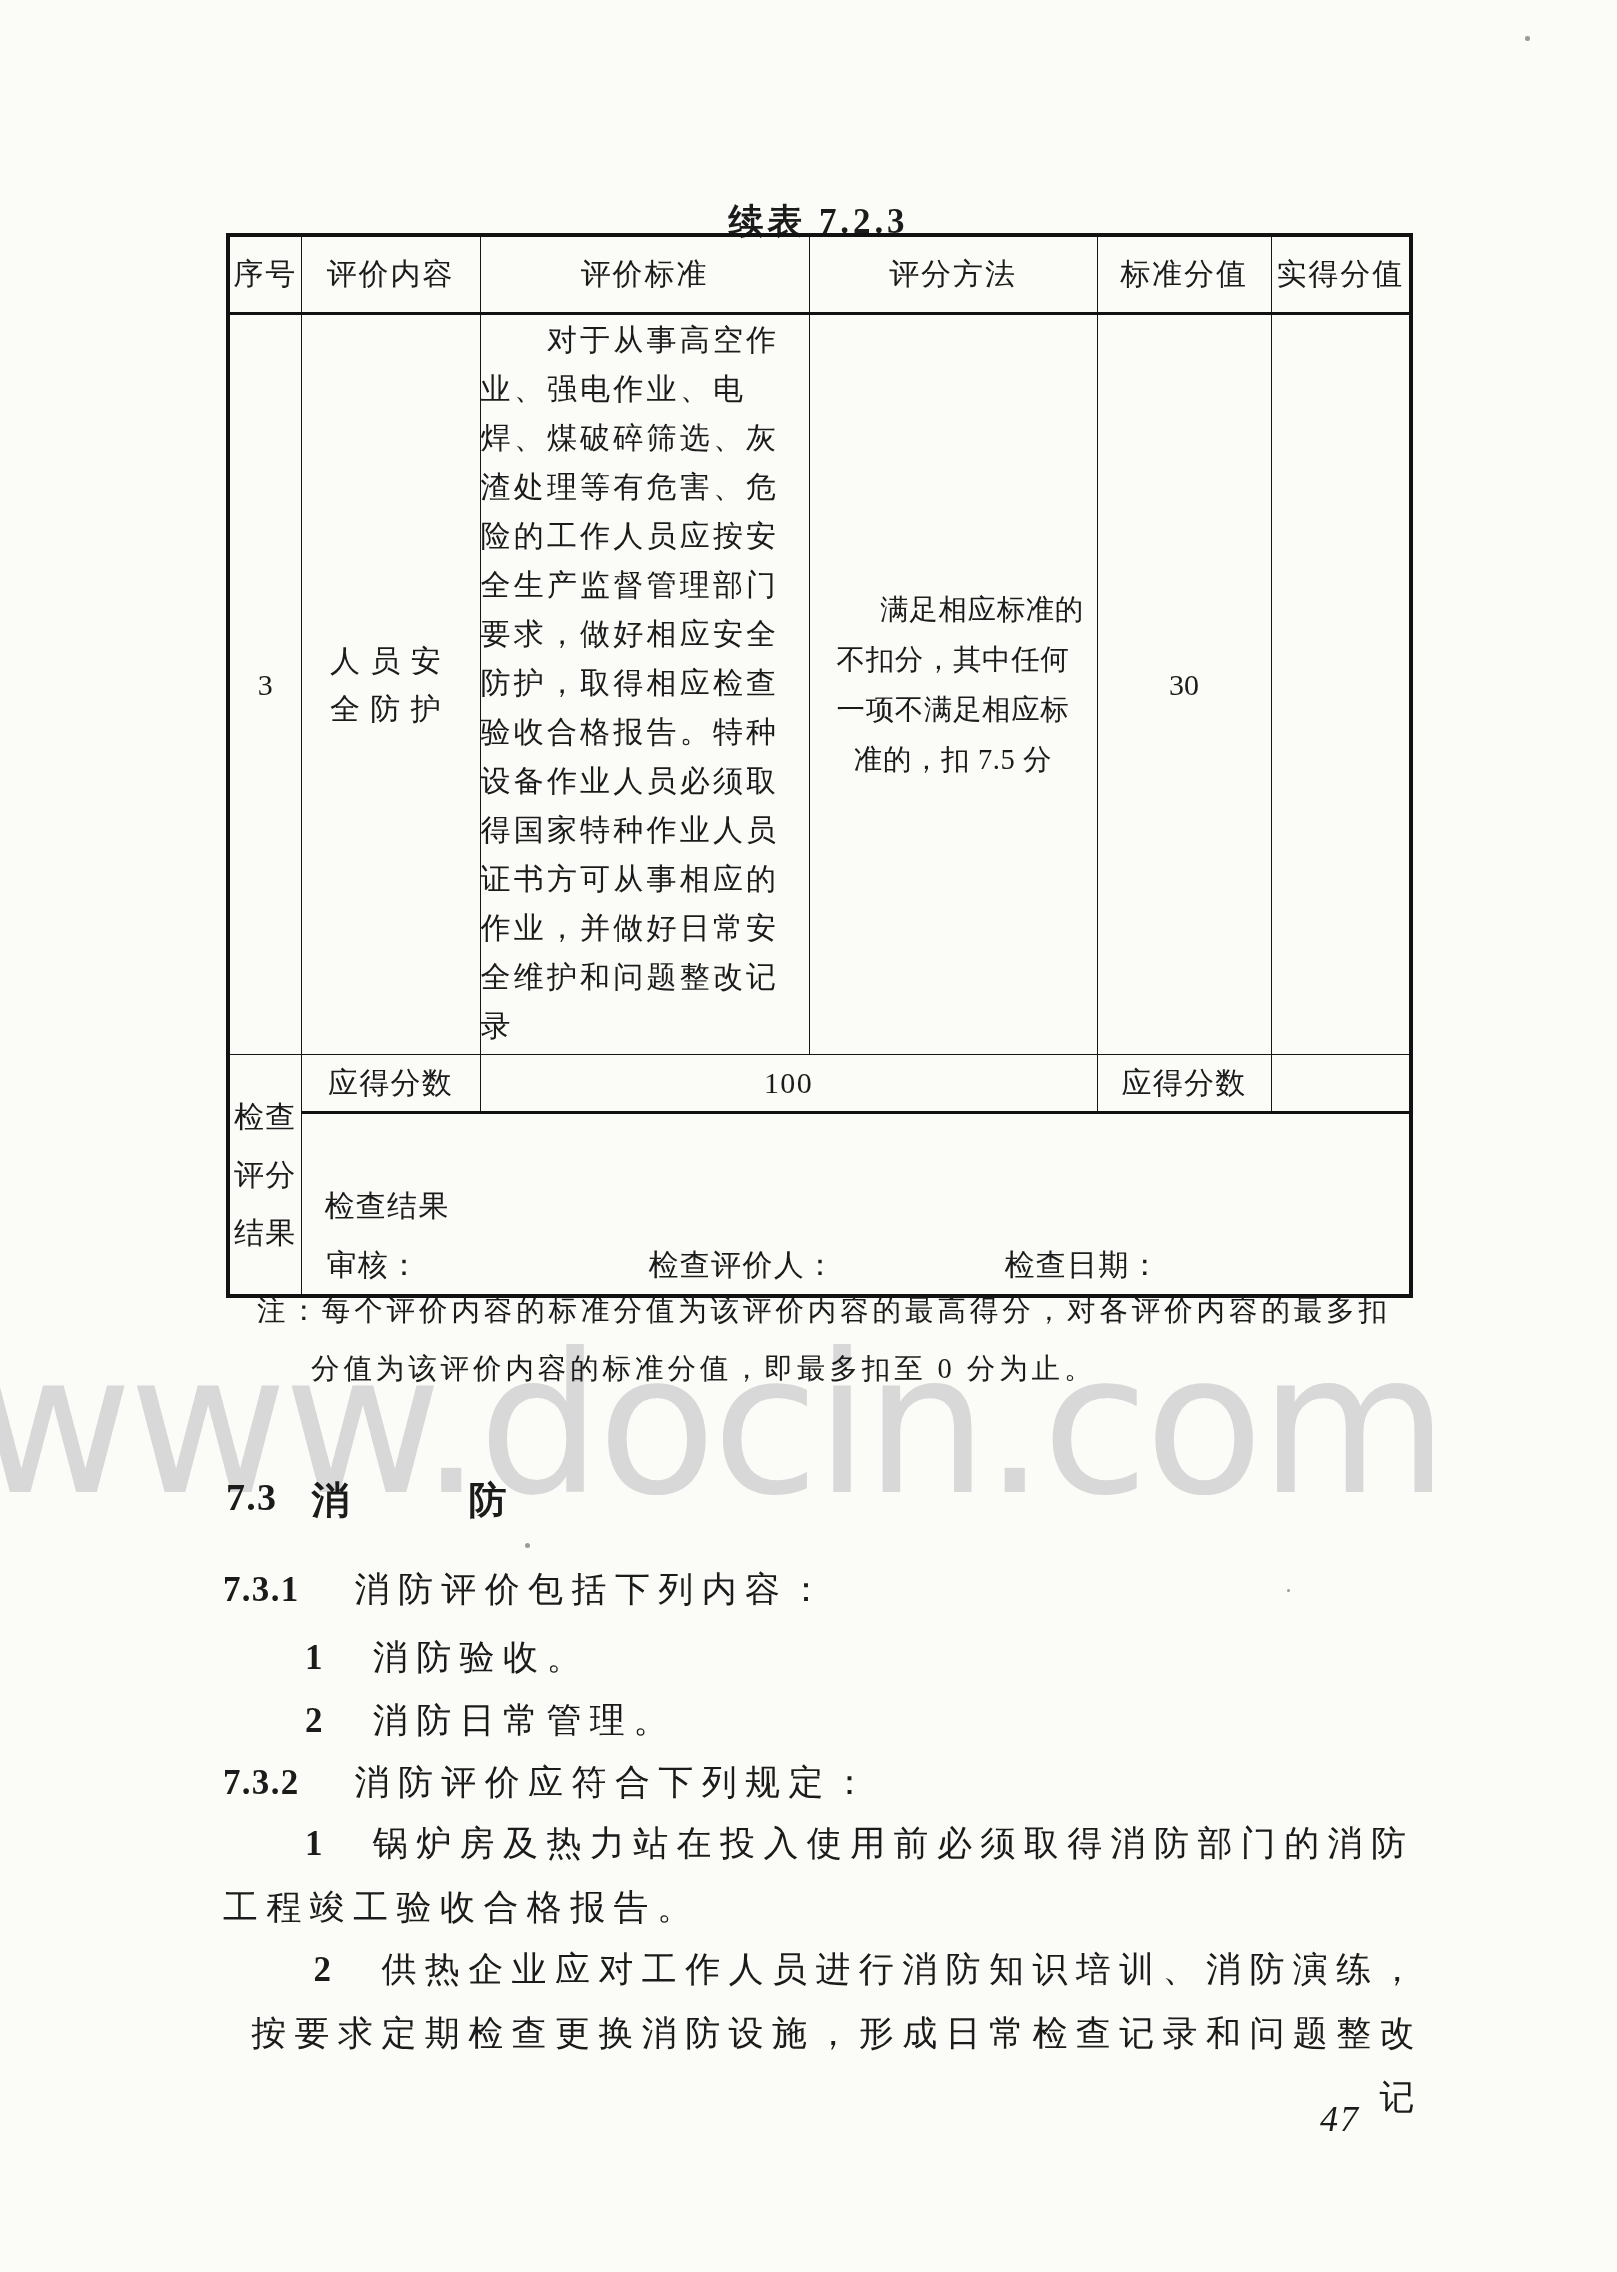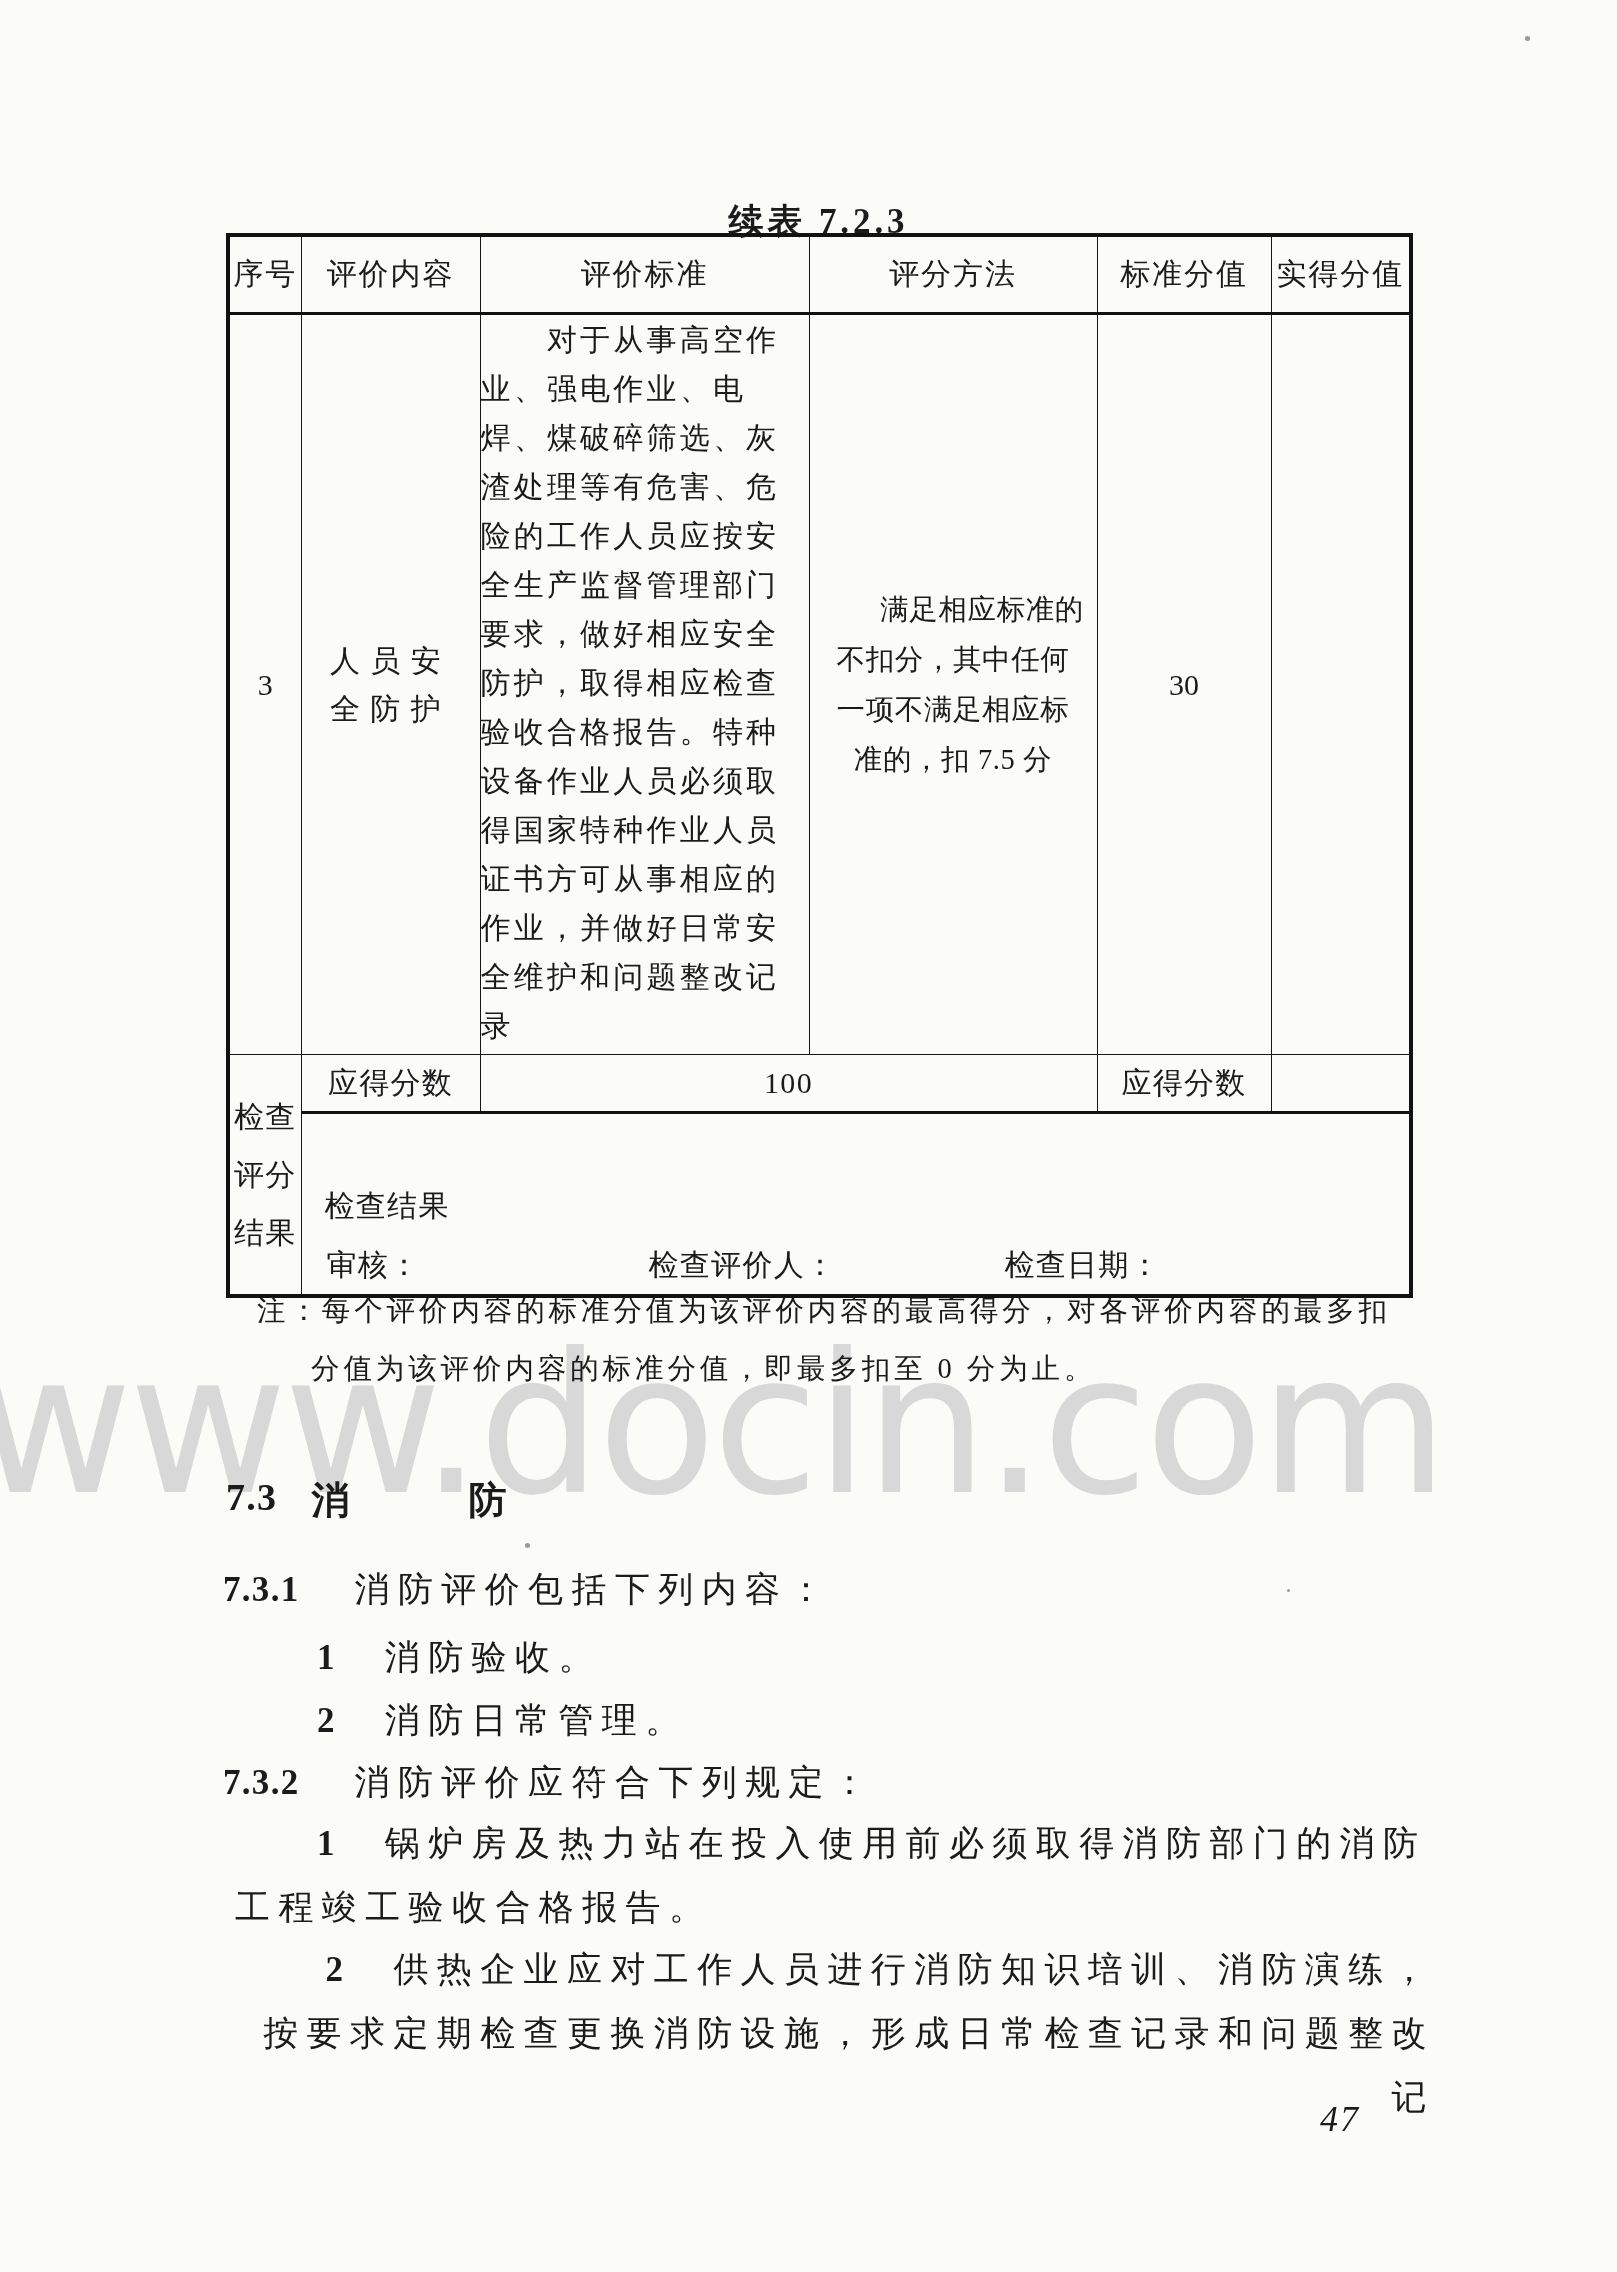--- a/index.html
+++ b/index.html
@@ -64,21 +64,21 @@
     font-size:38px;font-weight:700;z-index:2;letter-spacing:1.3px;
   }
 
   .clause{
     position:absolute;left:223px;width:1200px;
     font-size:35px;line-height:64px;z-index:2;
   }
   .clause .num{font-weight:700;letter-spacing:1.3px;}
   .clause .txt{letter-spacing:8.4px;}
   .clause.kind-clause .num{margin-right:55px;}
-  .clause.kind-item{text-indent:82px;margin-left:12px;}
+  .clause.kind-item{text-indent:82px;}
   .clause.kind-item .num{margin-right:49px;}
   .clause-0{top:1558px;}
   .clause-1{top:1626px;}
   .clause-2{top:1689px;}
   .clause-3{top:1751px;}
   .clause-4{top:1812px;}
   .clause-5{top:1938px;text-align:right;}
 
   .pagenum{
     position:absolute;left:1320px;top:2098px;

